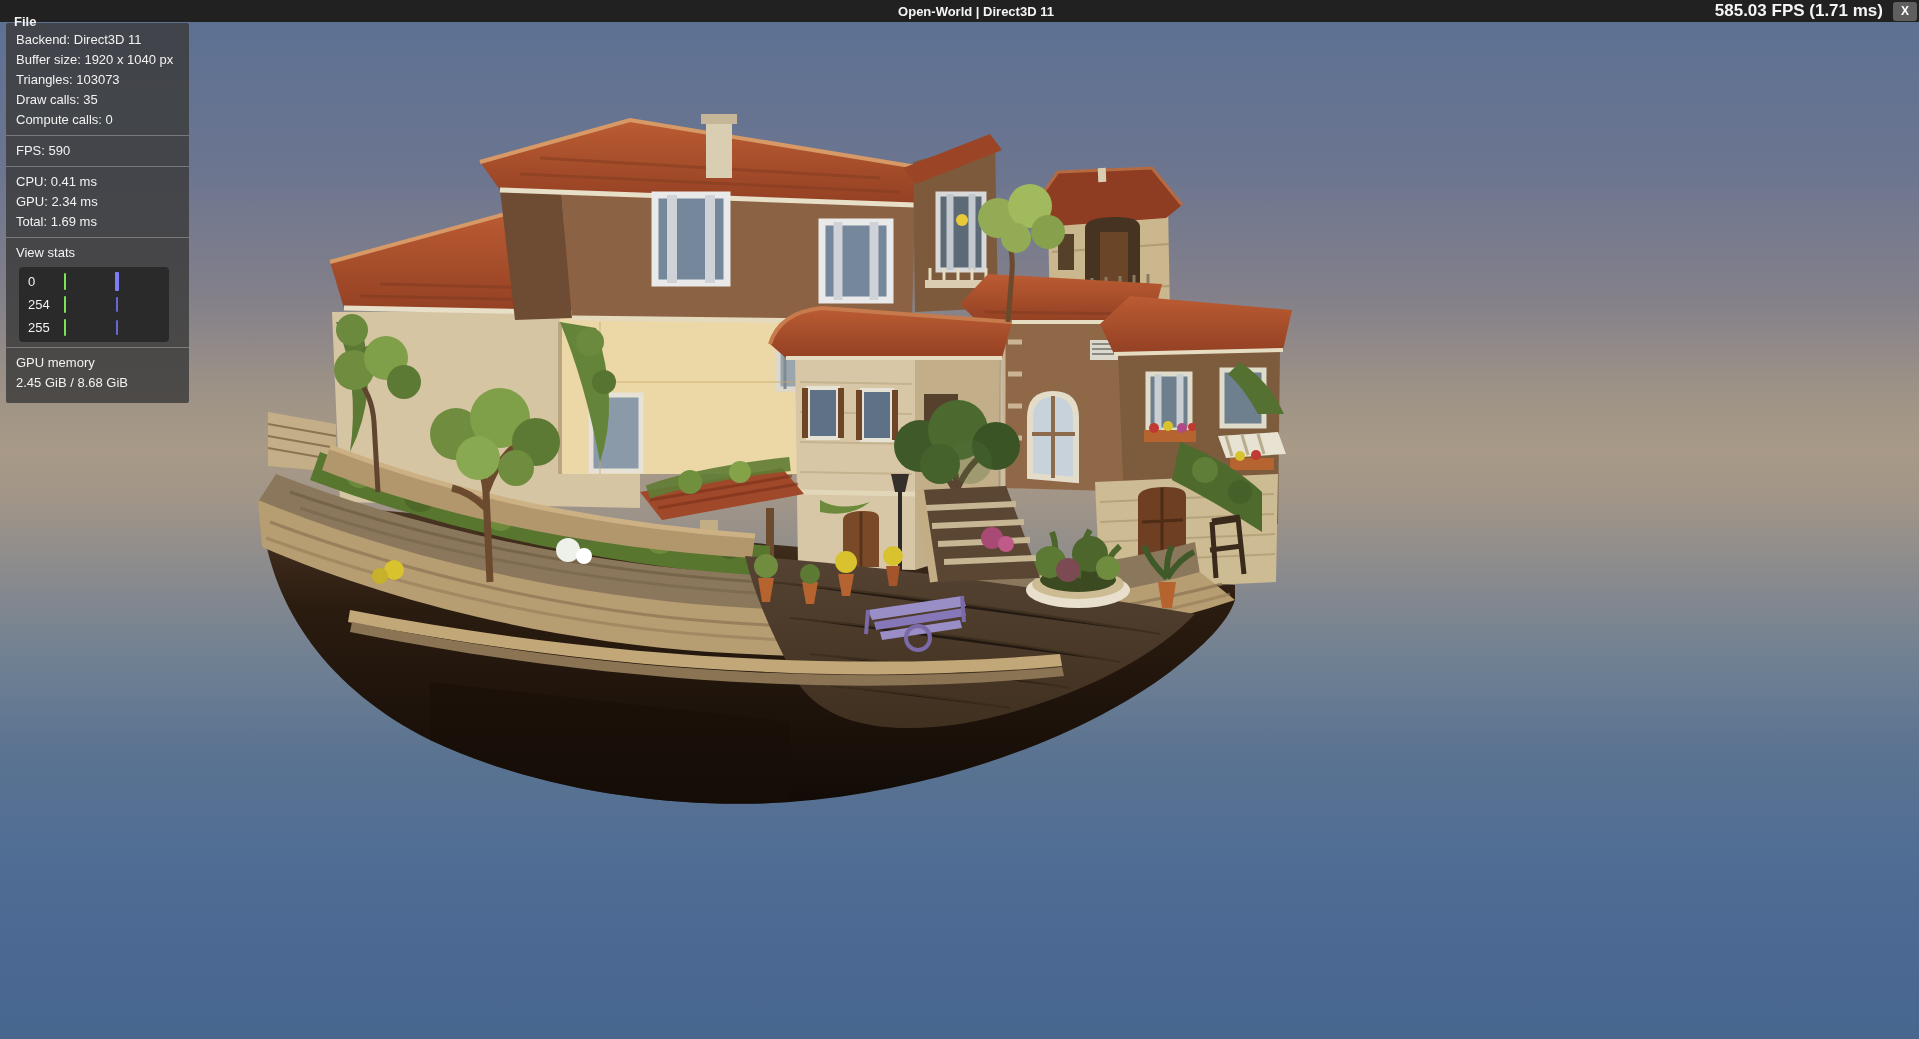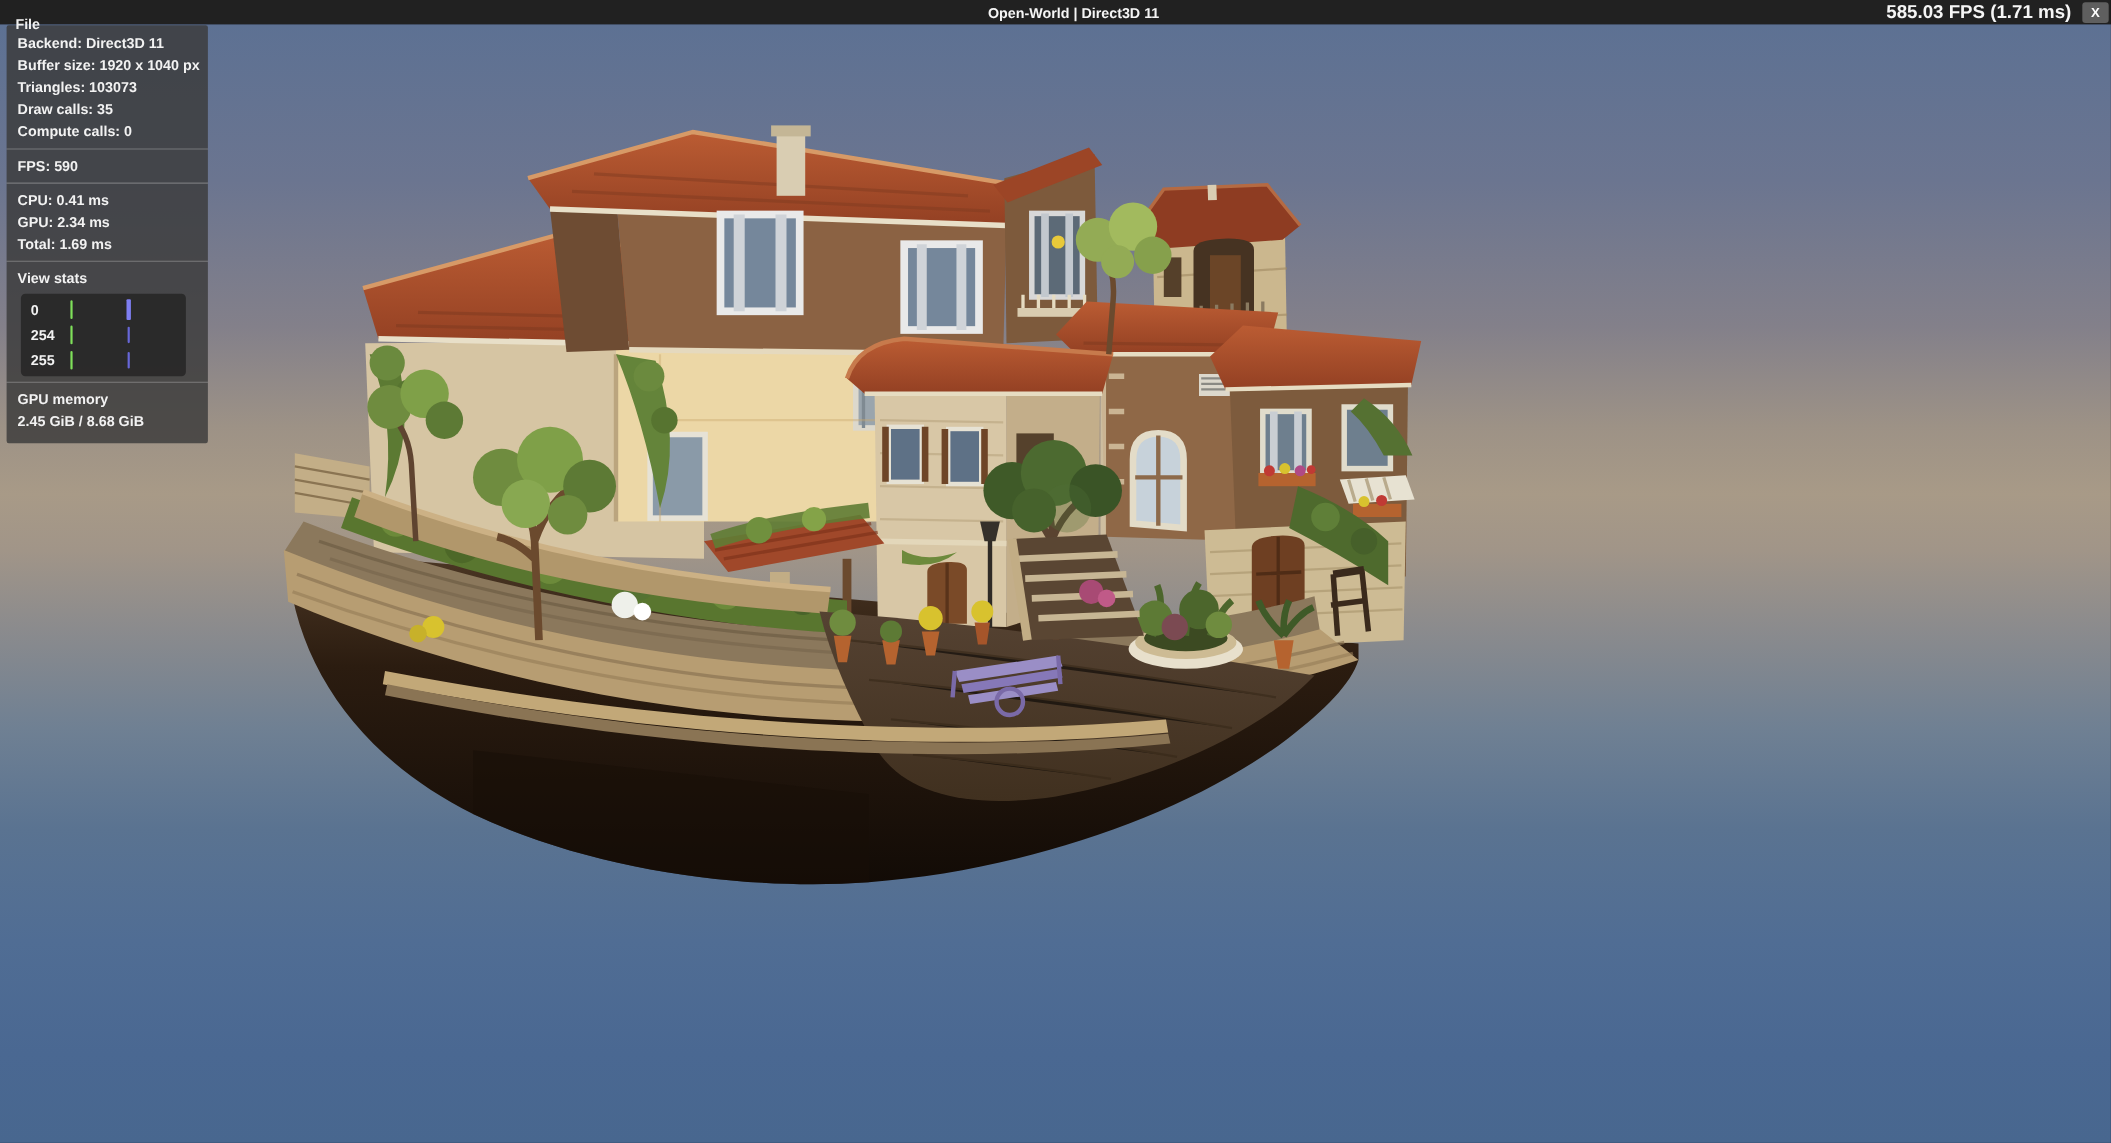--- a/index.html
+++ b/index.html
@@ -33,21 +33,21 @@
       #5d7193 0%, #6b7590 14%, #83808a 27%, #9d9286 36%,
       #a89a87 42%, #a19588 47%, #8b8b8d 54%, #6f8093 63%,
       #5a7391 72%, #506d94 82%, #4a6892 92%, #48678f 100%);
   }
   .viewport svg{ display:block; width:1919px; height:1017px; }
 
   
   .stats-panel{
     position:absolute; top:23px; left:6px; width:183px;
     background:rgba(58,58,58,0.82); border-radius:2px;
-    color:#f2f2f2; font-size:13px; font-weight:bold; line-height:20px;
+    color:#f2f2f2; font-size:13px; font-weight:normal; line-height:20px;
     padding:7px 0 10px 0; z-index:20;
   }
   .stats-panel .line{ padding:0 10px; white-space:nowrap; }
   .stats-panel .sep{ border:none; border-top:1px solid rgba(255,255,255,0.28); margin:5px 0; }
   .hist{
     margin:4px 13px 2px 13px; width:150px; background:rgba(40,40,40,0.92);
     border-radius:4px; padding:3px 0;
   }
   .hist-row{ position:relative; height:23px; display:flex; align-items:center; }
   .hist-row .lbl{ padding-left:9px; font-size:13px; }

